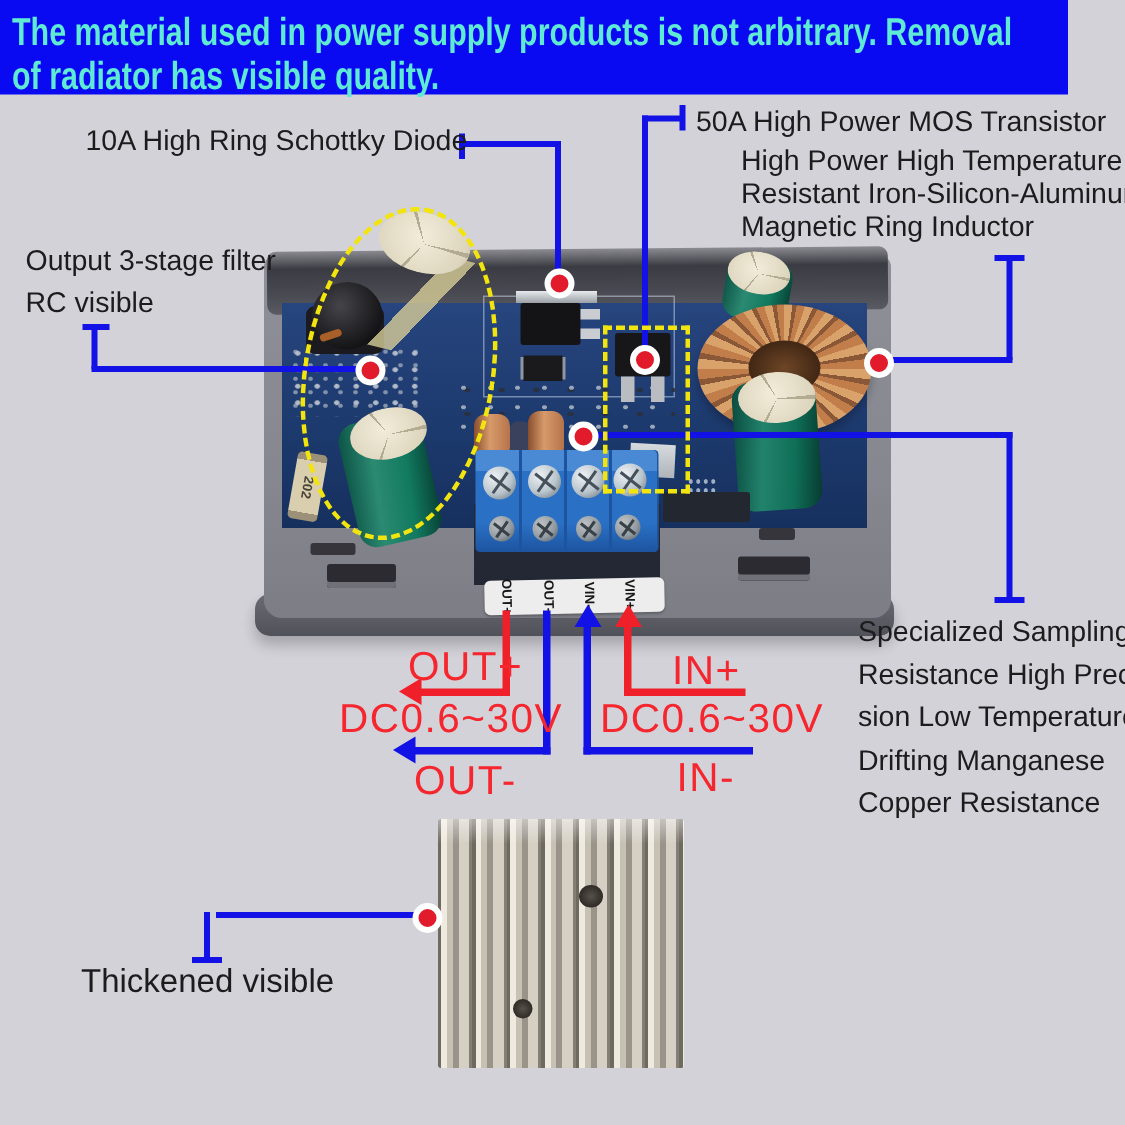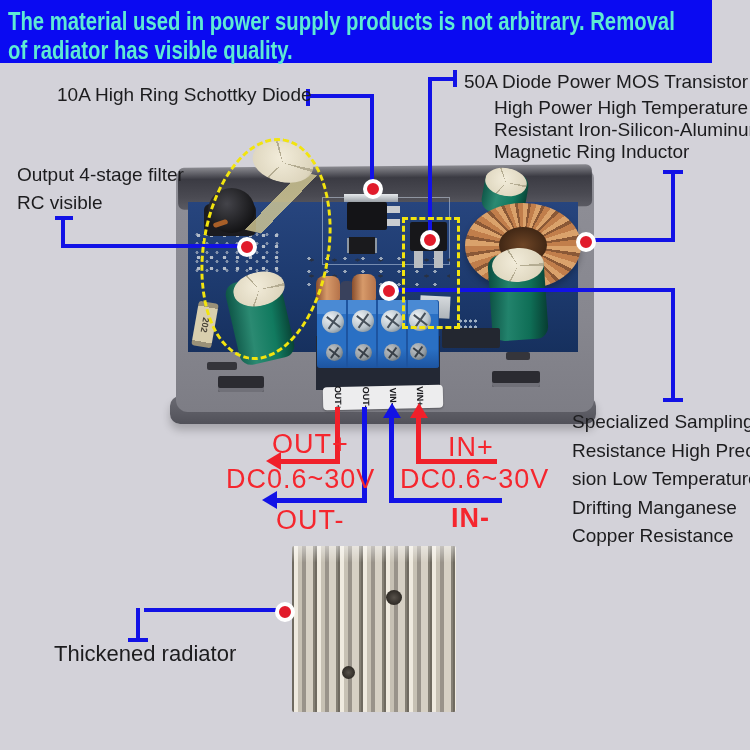--- a/index.html
+++ b/index.html
@@ -185,49 +185,49 @@
 
   <div class="head-up-b" style="left:383px;top:403px;"></div>
   <div class="abar-b" style="left:389px;top:416px;width:5px;height:87px;"></div>
   <div class="abar-b" style="left:389px;top:498px;width:113px;height:5px;"></div>
 
   <div class="head-up-r" style="left:410px;top:403px;"></div>
   <div class="abar-r" style="left:416px;top:416px;width:5px;height:47px;"></div>
   <div class="abar-r" style="left:416px;top:459px;width:81px;height:5px;"></div>
 
   <div class="blk" style="left:57px;top:84px;">10A High Ring Schottky Diode</div>
-  <div class="blk" style="left:464px;top:71px;">50A Diode Power MOS Transistor</div>
+  <div class="blk" style="left:464px;top:71px;">50A High Power MOS Transistor</div>
 
   <div class="blk mline" style="left:494px;top:97px;line-height:22px;">
     <div>High Power High Temperature</div>
     <div>Resistant Iron-Silicon-Aluminum</div>
     <div>Magnetic Ring Inductor</div>
   </div>
 
   <div class="blk mline" style="left:17px;top:161px;line-height:28px;">
-    <div>Output 4-stage filter</div>
+    <div>Output 3-stage filter</div>
     <div>RC visible</div>
   </div>
 
   <div class="blk mline" style="left:572px;top:408px;line-height:28.5px;">
     <div>Specialized Sampling</div>
     <div>Resistance High Preci-</div>
     <div>sion Low Temperature</div>
     <div>Drifting Manganese</div>
     <div>Copper Resistance</div>
   </div>
 
-  <div class="blk" style="left:54px;top:641px;font-size:22px;">Thickened radiator</div>
+  <div class="blk" style="left:54px;top:641px;font-size:22px;">Thickened visible</div>
 
   <div class="red" style="left:272px;top:431px;">OUT+</div>
   <div class="red" style="left:226px;top:466px;">DC0.6~30V</div>
   <div class="red" style="left:276px;top:507px;">OUT-</div>
   <div class="red" style="left:448px;top:434px;">IN+</div>
   <div class="red" style="left:400px;top:466px;">DC0.6~30V</div>
-  <div class="red" style="left:451px;top:505px;font-weight:bold;">IN-</div>
+  <div class="red" style="left:451px;top:505px;">IN-</div>
 
   <div class="dot" style="left:363px;top:179px;"></div>
   <div class="dot" style="left:420px;top:230px;"></div>
   <div class="dot" style="left:576px;top:232px;"></div>
   <div class="dot" style="left:237px;top:237px;"></div>
   <div class="dot" style="left:379px;top:281px;"></div>
   <div class="dot" style="left:275px;top:602px;"></div>
 
 </div>
 

